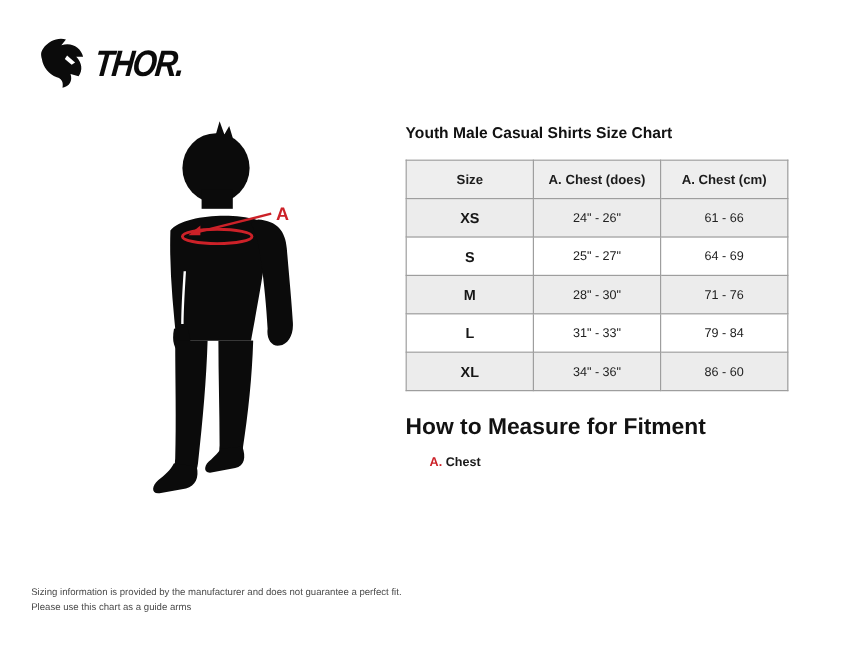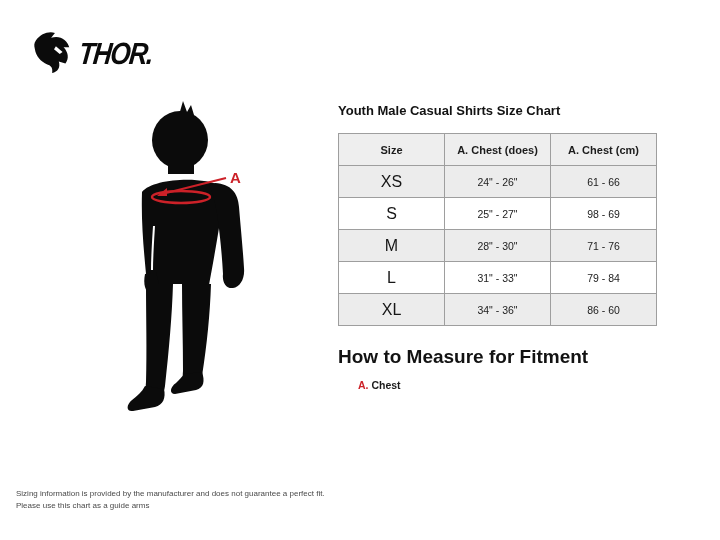--- a/index.html
+++ b/index.html
@@ -40,36 +40,36 @@
     border: 1px solid #868686;
   }
   .size-table th, .size-table td {
     border: 1px solid #9e9e9e;
     height: 32px; vertical-align: middle;
   }
   .size-table th {
     font-size: 11px; font-weight: bold; background: #eeeeee; color: #1c1c1c;
   }
   .size-table td { font-size: 10.5px; color: #222222; background: #ffffff; }
-  .size-table td.size-cell { font-weight: normal; font-size: 16px; color: #161616; }
+  .size-table td.size-cell { font-weight: bold; font-size: 12px; color: #161616; }
   .size-table tr.alt td { background: #ececec; }
 
   
   .measure { position: absolute; left: 338px; top: 346px; }
   .measure-title { font-size: 19px; font-weight: bold; color: #121212; }
   .measure-key { margin-top: 11px; font-size: 10.5px; font-weight: bold; color: #1a1a1a; margin-left: 20px; }
   .measure-key .red { color: #cc2128; }
   .measure-desc {
     margin-top: 3px; width: 198px;
     font-size: 9.5px; line-height: 1.45; color: #3c3c3c;
   }
 
   
   .footnote {
-    position: absolute; left: 16px; top: 488px;
+    position: absolute; left: 26px; top: 488px;
     font-size: 8px; line-height: 1.45; color: #4a4a4a;
   }
 </style>
 </head>
 <body>
 
 <div class="logo">
   <svg class="logo-icon" viewBox="0 0 44 46" aria-hidden="true">
     <path fill="#0b0b0b" d="M3,10 C8,3 16,0 23,2 L19,7 C28,4 36,9 38,17 L32,17 C37,22 38,29 34,34 L27,32 C29,38 26,43 20,44 C21,39 19,36 15,35 C8,32 3,26 2,19 C1,15 1,13 3,10 Z"></path>
     <path fill="#ffffff" d="M24,16 L31,22 L28,24 L22,19 Z"></path>
@@ -122,21 +122,21 @@
   </thead>
   <tbody>
     <tr class="alt">
       <td class="size-cell">XS</td>
       <td>24" - 26"</td>
       <td>61 - 66</td>
     </tr>
     <tr>
       <td class="size-cell">S</td>
       <td>25" - 27"</td>
-      <td>98 - 69</td>
+      <td>64 - 69</td>
     </tr>
     <tr class="alt">
       <td class="size-cell">M</td>
       <td>28" - 30"</td>
       <td>71 - 76</td>
     </tr>
     <tr>
       <td class="size-cell">L</td>
       <td>31" - 33"</td>
       <td>79 - 84</td>

